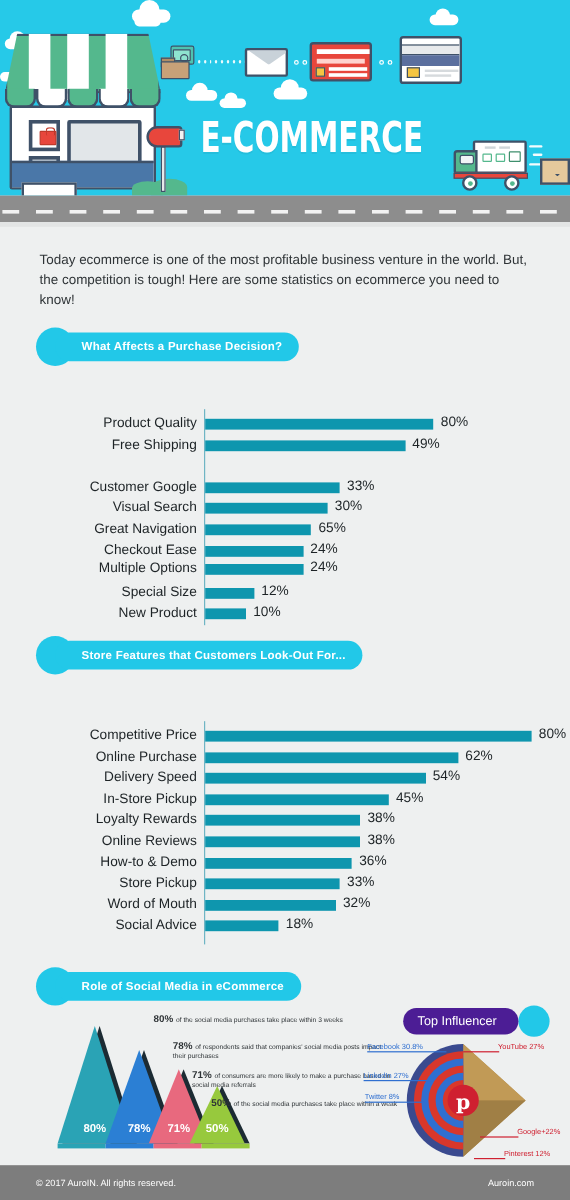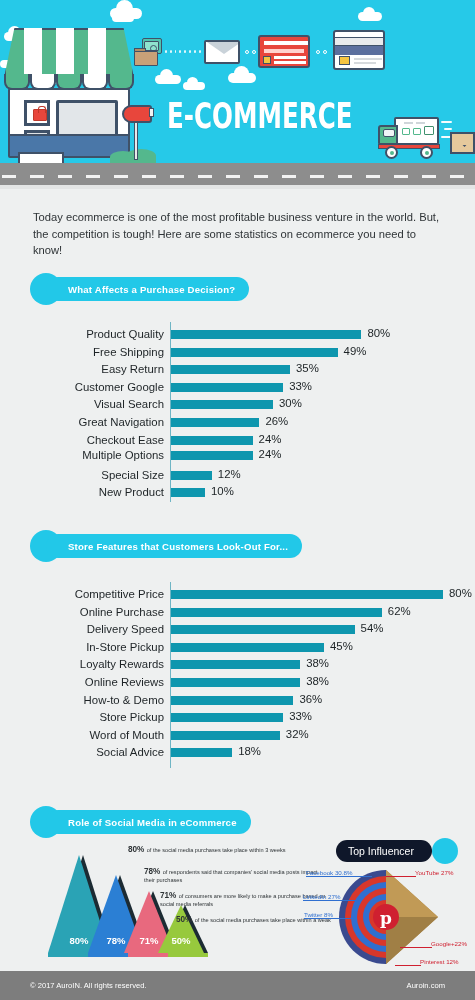--- a/index.html
+++ b/index.html
@@ -156,21 +156,21 @@
   }
   .pill-bar {
     position:absolute; left:16px; top:4px; height:24px;
     background:#22c8e8; border-radius:12px;
     color:#ffffff; font-size:9.6px; font-weight:bold;
     display:flex; align-items:center; padding:0 14px 0 22px;
     white-space:nowrap; letter-spacing:.2px;
   }
 
   
-  .chart { position:absolute; }
+  .chart { position:absolute;margin-top:19px; }
   .axis {
     position:absolute; width:1px; background:#6fb5c4;
   }
   .row { position:absolute; left:0; height:16px; width:100%; }
   .row-label {
     position:absolute; right:0; top:0; width:135px;
     text-align:right; font-size:11.4px; color:#1d2326;
     line-height:16px; white-space:nowrap;
   }
   .row-bar {
@@ -185,21 +185,21 @@
   .pyramids { position:absolute; left:48px; top:848px; width:150px; height:105px; }
   .tri { position:absolute; bottom:0; width:0; height:0; }
   .tri-shadow { position:absolute; bottom:0; width:0; height:0; }
 
   .stats { position:absolute; left:128px; top:846px; width:190px; }
   .stat { position:absolute; font-size:5.6px; line-height:7.6px; color:#2f3437; }
   .stat b { font-size:8.2px; color:#2f3437; }
 
   .top-inf-pill { position:absolute; left:336px; top:838px; height:26px; }
   .top-inf-circle{position:absolute;left:96px;top:0;width:26px;height:26px;background:#22c8e8;border-radius:50%;}
-  .top-inf-bar{position:absolute;left:0;top:2px;height:22px;background:#0f172a;border-radius:11px;padding:0 18px 0 12px;
+  .top-inf-bar{position:absolute;left:0;top:2px;height:22px;background:#4c1d95;border-radius:11px;padding:0 18px 0 12px;
     display:flex;align-items:center;color:#fff;font-size:10.5px;white-space:nowrap;}
 
   .pie-wrap { position:absolute; left:326px; top:862px; width:120px; height:110px; }
 
   .pie-label { position:absolute; font-size:6.2px; white-space:nowrap; }
   .pl-line { position:absolute; height:1px; }
 
   
   .footer {
     position:absolute; left:0; top:971px; width:475px; height:29px;
@@ -360,39 +360,34 @@
   <div class="row" style="top: 4px;">
         <div class="row-label" style="left: 30px; width: 134px;">Product Quality</div>
         <div class="row-bar" style="left: 171px; width: 190.4px; background: rgb(14, 150, 174);"></div>
         <div class="row-val" style="left: 367.4px;">80%</div>
       </div>
       <div class="row" style="top: 21.6px;">
         <div class="row-label" style="left: 30px; width: 134px;">Free Shipping</div>
         <div class="row-bar" style="left: 171px; width: 166.6px; background: rgb(14, 150, 174);"></div>
         <div class="row-val" style="left: 343.6px;">49%</div>
       </div>
-      <div class="row" style="top: 39.2px;">
-        <div class="row-label" style="left: 30px; width: 134px;">Easy Return</div>
-        <div class="row-bar" style="left: 171px; width: 119px; background: rgb(14, 150, 174);"></div>
-        <div class="row-val" style="left: 296px;">35%</div>
-      </div>
       <div class="row" style="top: 56.8px;">
         <div class="row-label" style="left: 30px; width: 134px;">Customer Google</div>
         <div class="row-bar" style="left: 171px; width: 112.2px; background: rgb(14, 150, 174);"></div>
         <div class="row-val" style="left: 289.2px;">33%</div>
       </div>
       <div class="row" style="top: 74.4px;">
         <div class="row-label" style="left: 30px; width: 134px;">Visual Search</div>
         <div class="row-bar" style="left: 171px; width: 102px; background: rgb(14, 150, 174);"></div>
         <div class="row-val" style="left: 279px;">30%</div>
       </div>
       <div class="row" style="top: 92px;">
         <div class="row-label" style="left: 30px; width: 134px;">Great Navigation</div>
         <div class="row-bar" style="left: 171px; width: 88.4px; background: rgb(14, 150, 174);"></div>
-        <div class="row-val" style="left: 265.4px;">26%</div>
+        <div class="row-val" style="left: 265.4px;">65%</div>
       </div>
       <div class="row" style="top: 109.6px;">
         <div class="row-label" style="left: 30px; width: 134px;">Checkout Ease</div>
         <div class="row-bar" style="left: 171px; width: 81.6px; background: rgb(14, 150, 174);"></div>
         <div class="row-val" style="left: 258.6px;">24%</div>
       </div>
       <div class="row" style="top: 125px;">
         <div class="row-label" style="left: 30px; width: 134px;">Multiple Options</div>
         <div class="row-bar" style="left: 171px; width: 81.6px; background: rgb(14, 150, 174);"></div>
         <div class="row-val" style="left: 258.6px;">24%</div>

